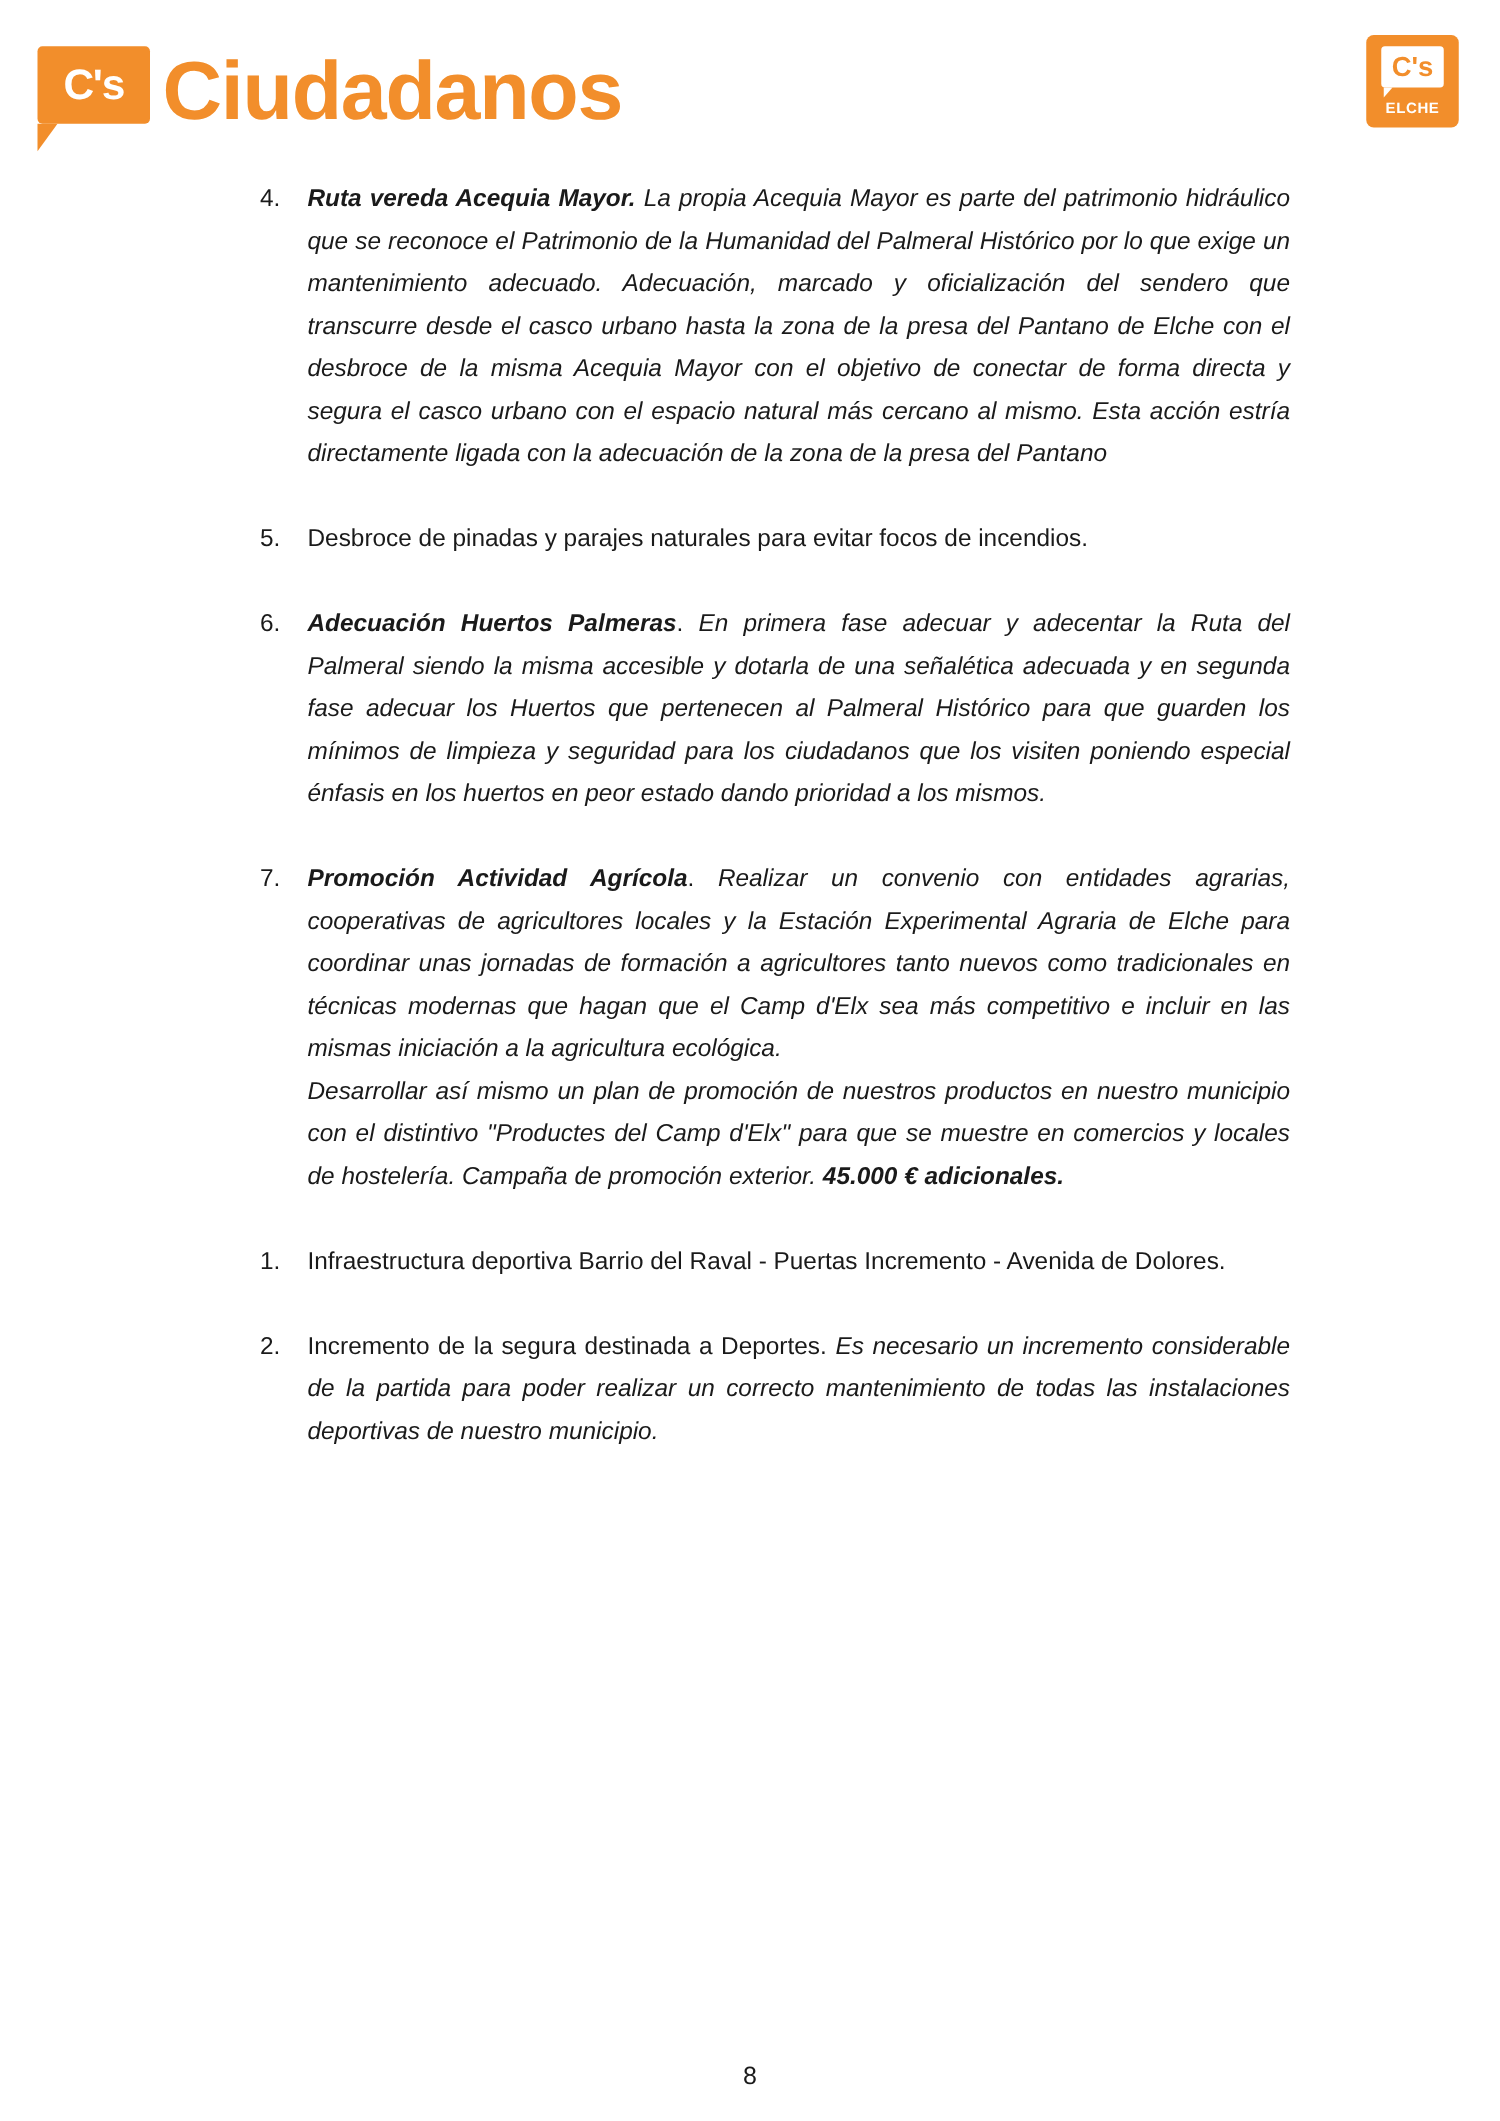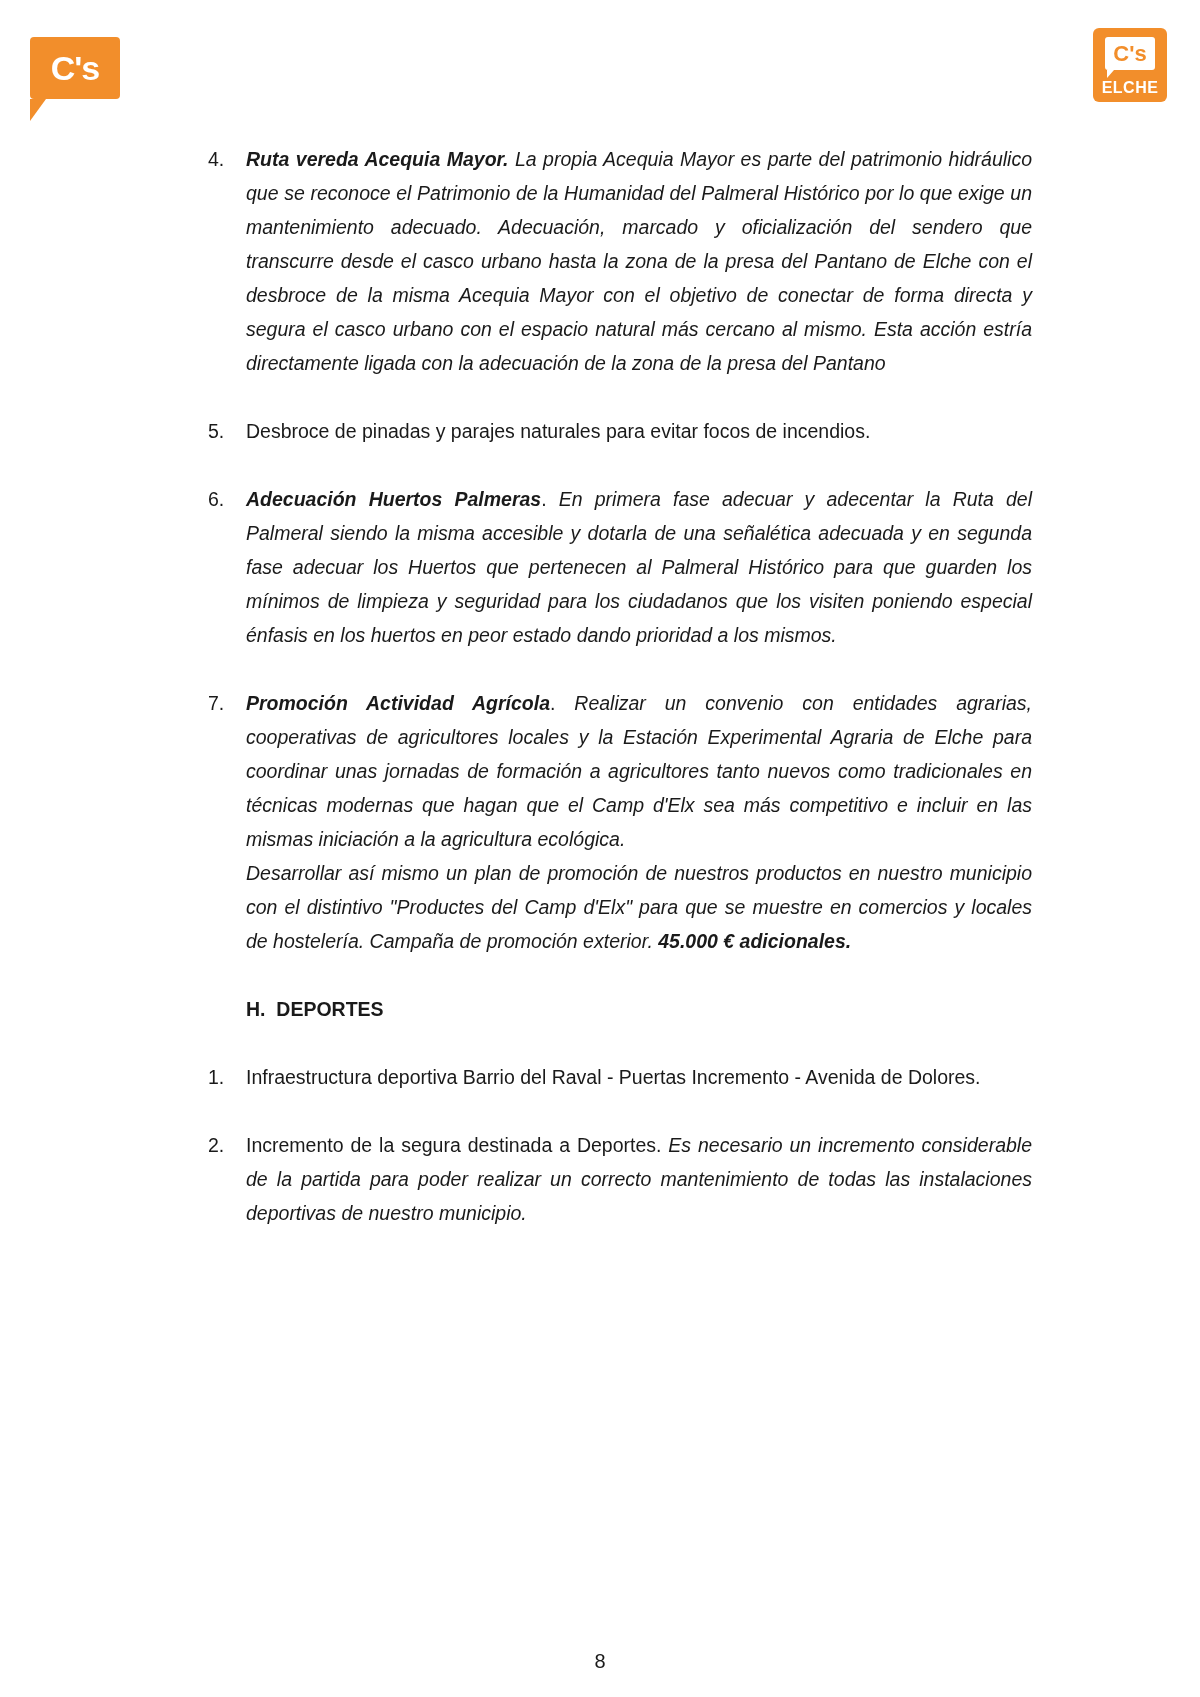--- a/index.html
+++ b/index.html
@@ -37,21 +37,21 @@
     .elche-bubble {
       position: relative; margin-top: 9px; width: 50px; height: 33px; background: #ffffff;
       border-radius: 3px; display: flex; align-items: center; justify-content: center;
     }
     .elche-bubble::after {
       content: ""; position: absolute; left: 2px; bottom: -8px;
       border-left: 7px solid #ffffff; border-bottom: 8px solid transparent;
     }
     .elche-bubble span { color: #f28e2b; font-weight: bold; font-size: 22px; }
     .elche-label {
-      color: #ffffff; font-size: 16px; font-weight: bold; margin-top: 9px; letter-spacing: 0.5px;
+      color: #ffffff; font-size: 12px; font-weight: bold; margin-top: 9px; letter-spacing: 0.5px;
     }
 
     .content {
       position: absolute; left: 208px; top: 142px; width: 824px;
       font-family: "Liberation Sans", sans-serif; font-size: 19.5px; line-height: 34px;
     }
     .item { display: flex; margin-bottom: 34px; }
     .num { width: 38px; flex: 0 0 38px; }
     .body { flex: 1; text-align: justify; }
     .b { font-weight: bold; font-style: italic; }
@@ -63,20 +63,21 @@
       font-size: 20px; font-family: "Liberation Sans", sans-serif;
     }
   </style>
 </head>
 <body>
 
 <div class="logo-main">
   <div class="logo-bubble">
     <span>C's</span>
   </div>
+  <div class="logo-word">Ciudadanos</div>
 </div>
 
 <div class="logo-elche">
   <div class="elche-bubble">
     <span>C's</span>
   </div>
   <div class="elche-label">ELCHE</div>
 </div>
 
 <div class="content">
@@ -97,21 +98,20 @@
   </div>
 
   <div class="item">
     <div class="num">7.</div>
     <div class="body">
       <div><span class="b">Promoción Actividad Agrícola</span><span>.</span><span class="i"> Realizar un convenio con entidades agrarias, cooperativas de agricultores locales y la Estación Experimental Agraria de Elche para coordinar unas jornadas de formación a agricultores tanto nuevos como tradicionales en técnicas modernas que hagan que el Camp d'Elx sea más competitivo e incluir en las mismas iniciación a la agricultura ecológica.</span></div>
       <div><span class="i">Desarrollar así mismo un plan de promoción de nuestros productos en nuestro municipio con el distintivo "Productes del Camp d'Elx" para que se muestre en comercios y locales de hostelería. Campaña de promoción exterior. </span><span class="bi">45.000 € adicionales.</span></div>
     </div>
   </div>
 
-  <div class="section-head" style="white-space:pre;">H.  DEPORTES</div>
 
   <div class="item">
     <div class="num">1.</div>
     <div class="body">Infraestructura deportiva Barrio del Raval - Puertas Incremento - Avenida de Dolores.</div>
   </div>
 
   <div class="item">
     <div class="num">2.</div>
     <div class="body"><span>Incremento de la segura destinada a Deportes.</span><span class="i"> Es necesario un incremento considerable de la partida para poder realizar un correcto mantenimiento de todas las instalaciones deportivas de nuestro municipio.</span></div>
   </div>

